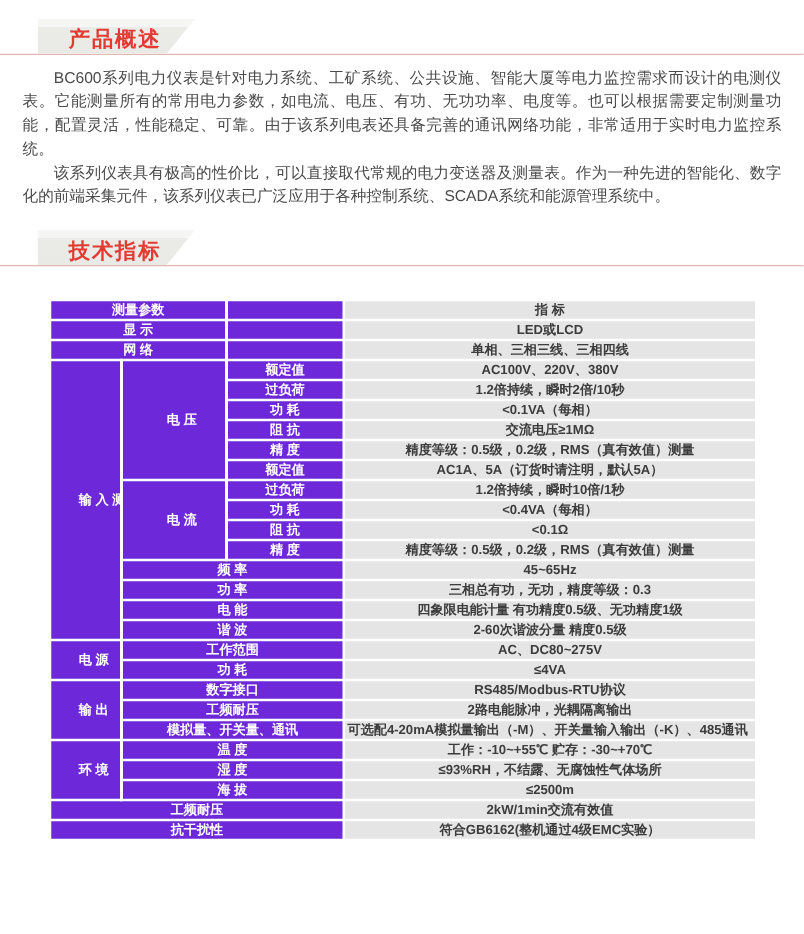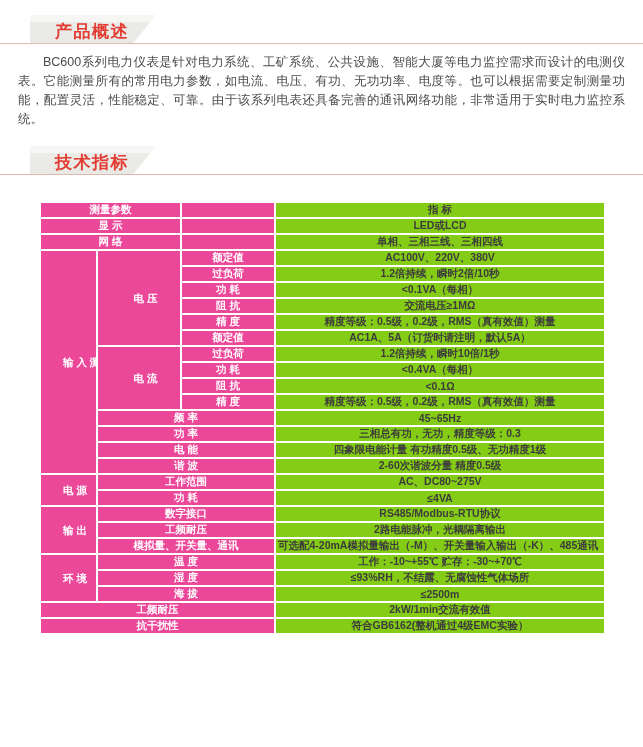--- a/index.html
+++ b/index.html
@@ -38,39 +38,40 @@
     border-collapse:collapse; table-layout:fixed;
     width:565px;
   }
   table.spec td {
     border:2px solid #ffffff;
     height:15px; padding:0 2px;
     font-size:10.5px; font-weight:bold;
     text-align:center; vertical-align:middle;
     overflow:hidden; white-space:nowrap;
   }
-  td.dk { background:#ec4899; color:#ffffff; }
-  td.lt { background:#84cc16; color:#3c3c3c; }
+  td.dk { background:#6d28d9; color:#ffffff; }
+  td.lt { background:#e5e5e5; color:#3c3c3c; }
   
   .vt { width:1.05em; margin:0 auto; word-break:break-all; }
   .vt-xl { line-height:3.3; }   
   .vt-md { line-height:3.1; }   
   .vt-sm { line-height:1.75; }  
 </style>
 </head>
 <body>
 
 <div class="sect" id="sect-overview">
   <div class="badge">
     <span class="t">产品概述</span>
   </div>
 </div>
 
 <div class="body-text">
   <p>BC600系列电力仪表是针对电力系统、工矿系统、公共设施、智能大厦等电力监控需求而设计的电测仪表。它能测量所有的常用电力参数，如电流、电压、有功、无功功率、电度等。也可以根据需要定制测量功能，配置灵活，性能稳定、可靠。由于该系列电表还具备完善的通讯网络功能，非常适用于实时电力监控系统。</p>
+  <p>该系列仪表具有极高的性价比，可以直接取代常规的电力变送器及测量表。作为一种先进的智能化、数字化的前端采集元件，该系列仪表已广泛应用于各种控制系统、SCADA系统和能源管理系统中。</p>
 </div>
 
 <div class="sect" id="sect-spec">
   <div class="badge">
     <span class="t">技术指标</span>
   </div>
 </div>
 
 <table class="spec">
   <colgroup>

